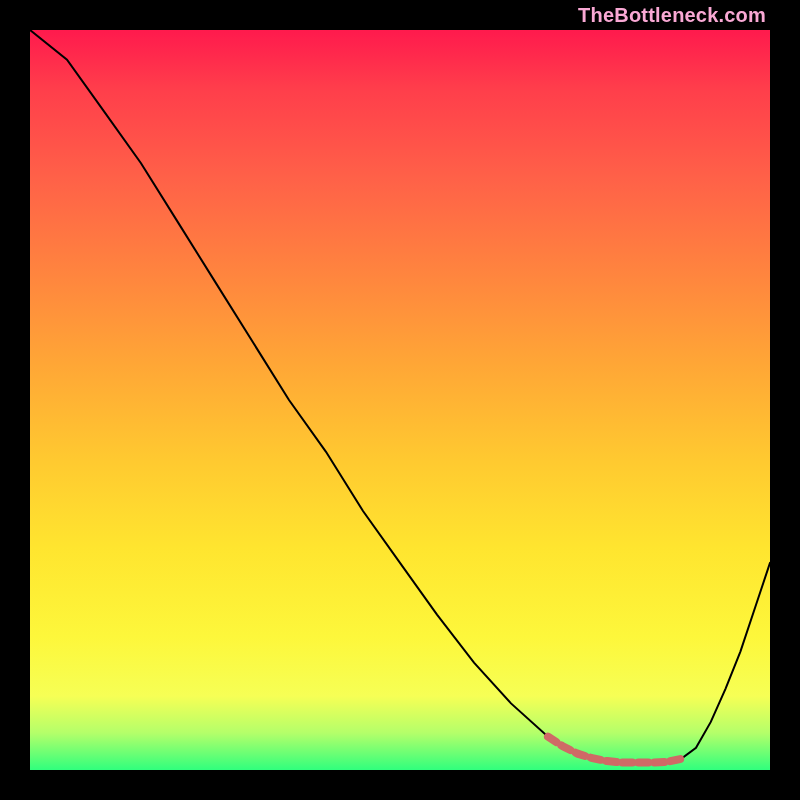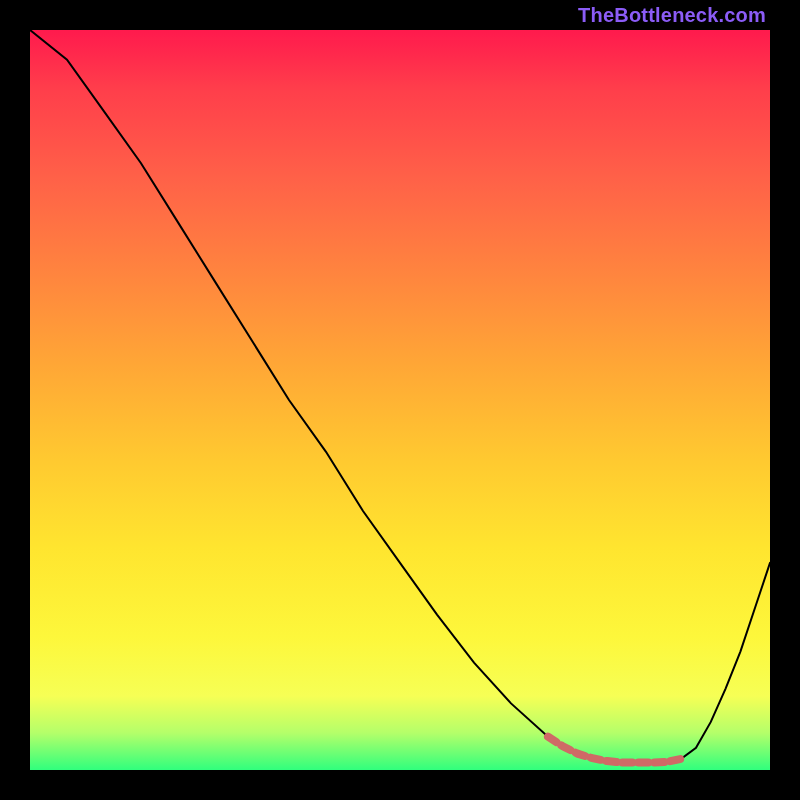--- a/index.html
+++ b/index.html
@@ -41,21 +41,21 @@
       #b4ff6a 95%,
       #30ff7d 100%
     );
   }
   .watermark {
     position: absolute;
     top: 4px;
     right: 34px;
     font-size: 20px;
     font-weight: 600;
-    color: #8b5cf6;
+    color: #f9a8d4;
     letter-spacing: 0.2px;
     user-select: none;
   }
   svg.curve {
     position: absolute;
     inset: 0;
   }
 </style>
 </head>
 <body>

